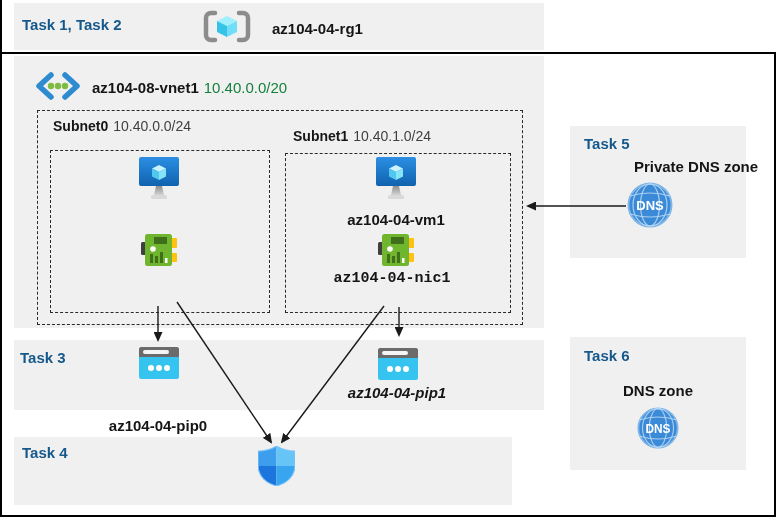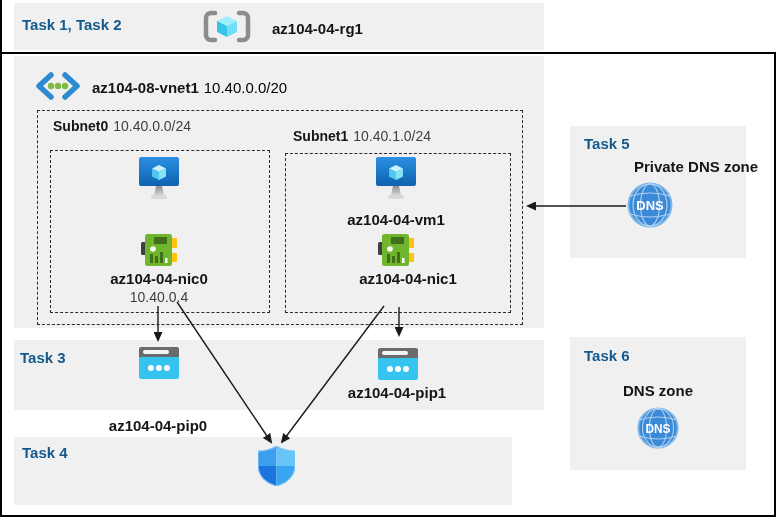--- a/index.html
+++ b/index.html
@@ -5,21 +5,21 @@
   * { margin:0; padding:0; box-sizing:border-box; }
   html,body { background:#ffffff; }
   body { font-family:"Liberation Sans", sans-serif; }
   #canvas { position:relative; width:776px; height:517px; background:#fff; overflow:hidden; }
   .abs { position:absolute; }
   .band { background:#F0F0F0; }
   .frame { left:0; top:52px; width:776px; height:465px; border:2px solid #000; }
   .left-strip { left:0; top:0; width:2px; height:54px; background:#000; }
   .tasklbl { font-size:15px; font-weight:bold; color:#15598C; white-space:nowrap; }
   .bold15 { font-size:15px; font-weight:bold; color:#151515; white-space:nowrap; }
-  .reg15 { font-size:15px; color:#000000; white-space:nowrap; }
+  .reg15 { font-size:15px; color:#15803d; white-space:nowrap; }
   .bold14 { font-size:14px; font-weight:bold; color:#151515; white-space:nowrap; }
   .reg14 { font-size:14px; color:#3F3F3F; white-space:nowrap; }
   .sp { margin-left:5px; }
   .ctr { text-align:center; }
   .dashed { border:1px dashed #2A2A2A; }
   svg { display:block; }
   #arrows { left:0; top:0; width:776px; height:517px; pointer-events:none; }
 </style>
 </head>
 <body>
@@ -96,22 +96,20 @@
       <rect x="29" y="20" width="7" height="9" rx="1" fill="#FFC20E"></rect>
       <rect x="4" y="1" width="27" height="32" rx="2.5" fill="#6FB52E"></rect>
       <rect x="13" y="4" width="13" height="7" fill="#3F6F1B"></rect>
       <circle cx="12" cy="16" r="2.8" fill="#ffffff"></circle>
       <rect x="9" y="21" width="3" height="9" fill="#3F6F1B"></rect>
       <rect x="14" y="23" width="3" height="7" fill="#3F6F1B"></rect>
       <rect x="19" y="19" width="3" height="11" fill="#3F6F1B"></rect>
       <rect x="24" y="25" width="2.5" height="5" fill="#ffffff"></rect>
     </svg>
   </div>
-  <div class="abs bold15 ctr" style="left:59px; top:270px; width:200px;">az104-04-nic0</div>
-  <div class="abs reg14 ctr" style="left:59px; top:289px; width:200px;">10.40.0.4</div>
 
   <div class="abs" style="left:376px; top:157px;">
     <svg width="40" height="45" viewBox="0 0 40 45">
       <rect x="0" y="0" width="40" height="29" rx="2" fill="url(#vmg0)"></rect>
       <polygon points="20,8 27,11.5 20,15 13,11.5" fill="#C8F3FF"></polygon>
       <polygon points="13,11.5 20,15 20,23 13,19.5" fill="#4FC7EE"></polygon>
       <polygon points="27,11.5 20,15 20,23 27,19.5" fill="#86E4F8"></polygon>
       <polygon points="17,29 23,29 25,38 15,38" fill="url(#stg0)"></polygon>
       <rect x="12" y="38" width="16" height="4" rx="1.5" fill="#D9D9D9"></rect>
     </svg>
@@ -124,21 +122,21 @@
       <rect x="29" y="20" width="7" height="9" rx="1" fill="#FFC20E"></rect>
       <rect x="4" y="1" width="27" height="32" rx="2.5" fill="#6FB52E"></rect>
       <rect x="13" y="4" width="13" height="7" fill="#3F6F1B"></rect>
       <circle cx="12" cy="16" r="2.8" fill="#ffffff"></circle>
       <rect x="9" y="21" width="3" height="9" fill="#3F6F1B"></rect>
       <rect x="14" y="23" width="3" height="7" fill="#3F6F1B"></rect>
       <rect x="19" y="19" width="3" height="11" fill="#3F6F1B"></rect>
       <rect x="24" y="25" width="2.5" height="5" fill="#ffffff"></rect>
     </svg>
   </div>
-  <div class="abs bold15 ctr" style="left:308px; top:270px; width:200px;">az104-04-nic1</div>
+  <div class="abs bold15 ctr" style="left:292px; top:270px; width:200px;font-family:Liberation Mono, monospace;">az104-04-nic1</div>
 
   <div class="abs band" style="left:14px; top:340px; width:530px; height:70px;"></div>
   <div class="abs tasklbl" style="left:20px; top:349px;">Task 3</div>
 
   <div class="abs" style="left:139px; top:347px;">
     <svg width="40" height="32" viewBox="0 0 40 32">
       <rect x="0" y="0" width="40" height="32" rx="2.5" fill="#35C4F0"></rect>
       <path d="M0,10 V2.5 A2.5,2.5 0 0 1 2.5,0 H37.5 A2.5,2.5 0 0 1 40,2.5 V10 Z" fill="#6B6B6B"></path>
       <rect x="4" y="3" width="26" height="4" rx="2" fill="#F5F5F5"></rect>
       <circle cx="12" cy="21" r="3" fill="#fff"></circle>
@@ -151,21 +149,21 @@
   <div class="abs" style="left:378px; top:348px;">
     <svg width="40" height="32" viewBox="0 0 40 32">
       <rect x="0" y="0" width="40" height="32" rx="2.5" fill="#35C4F0"></rect>
       <path d="M0,10 V2.5 A2.5,2.5 0 0 1 2.5,0 H37.5 A2.5,2.5 0 0 1 40,2.5 V10 Z" fill="#6B6B6B"></path>
       <rect x="4" y="3" width="26" height="4" rx="2" fill="#F5F5F5"></rect>
       <circle cx="12" cy="21" r="3" fill="#fff"></circle>
       <circle cx="20" cy="21" r="3" fill="#fff"></circle>
       <circle cx="28" cy="21" r="3" fill="#fff"></circle>
     </svg>
   </div>
-  <div class="abs bold15 ctr" style="left:297px; top:384px; width:200px;">az104-04-pip1</div>
+  <div class="abs bold15 ctr" style="left:297px; top:384px; width:200px;font-style:italic;">az104-04-pip1</div>
 
   <div class="abs band" style="left:14px; top:437px; width:498px; height:68px;"></div>
   <div class="abs tasklbl" style="left:22px; top:444px;">Task 4</div>
   <div class="abs" style="left:258px; top:446px;">
     <svg width="37" height="40" viewBox="0 0 37 40">
       <defs>
         <clipPath id="shieldClip">
           <path d="M18.5,0 C24,3.5 30,5 37,5.2 V19 C37,30.5 28.5,37.5 18.5,40 C8.5,37.5 0,30.5 0,19 V5.2 C7,5 13,3.5 18.5,0 Z"></path>
         </clipPath>
       </defs>

